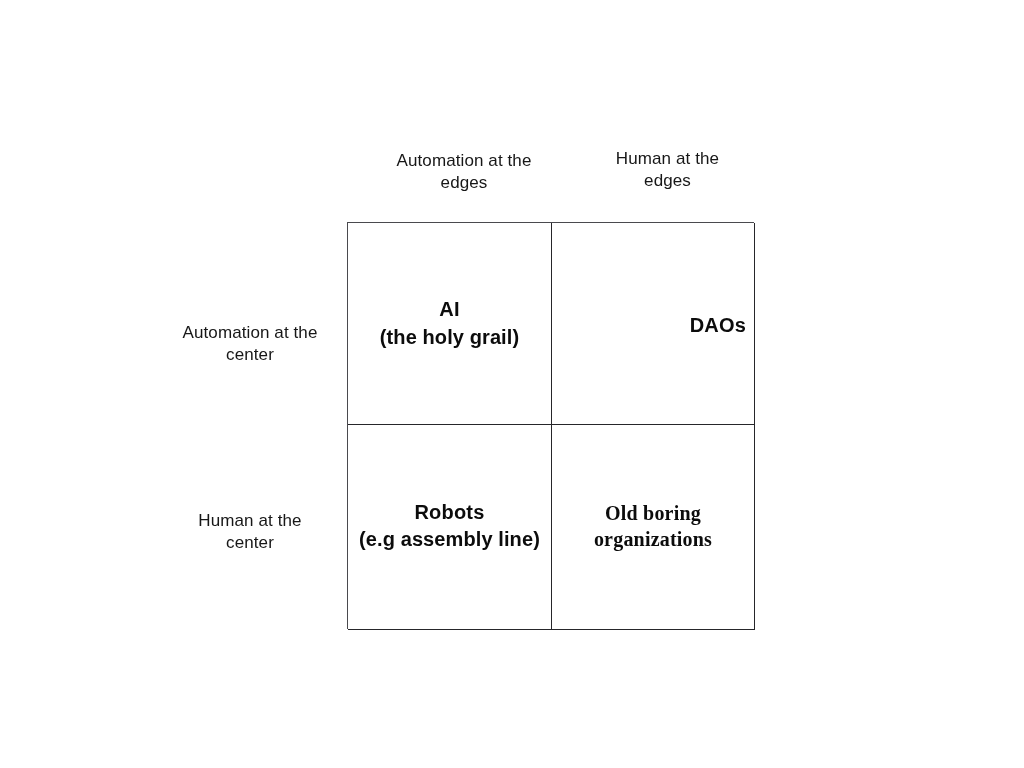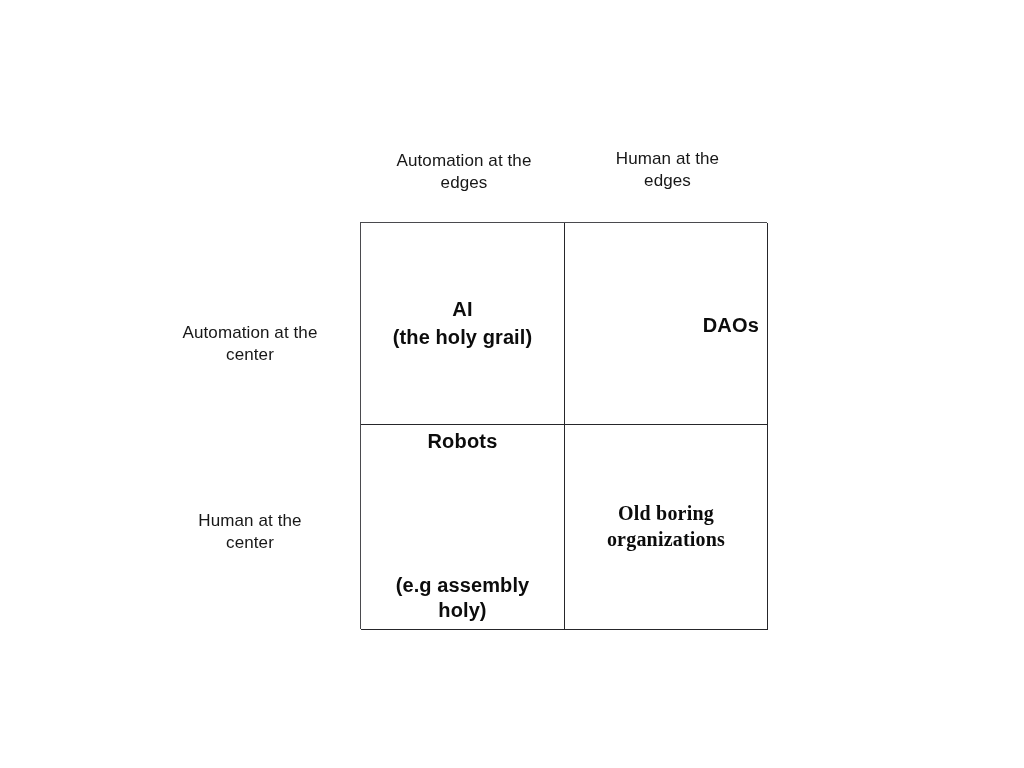--- a/index.html
+++ b/index.html
@@ -61,21 +61,21 @@
   }
   .row-label-bottom {
     left: 150px;
     width: 200px;
     top: 510px;
   }
 
   
   .matrix {
     position: absolute;
-    left: 360px;
+    left: 347px;
     top: 222px;
     width: 407px;
     height: 407px;
     display: grid;
     grid-template-columns: 204px 203px;
     grid-template-rows: 202px 205px;
     border-top: 1.5px solid #4a4a4e;
     border-left: 1.5px solid #4a4a4e;
     box-sizing: border-box;
   }
@@ -111,21 +111,21 @@
   }
 
   .cell-title.two-line {
     max-width: 180px;
     font-family: Liberation Serif, serif;
   }
 
   
   .cell-ai        { padding-bottom: 4px; }
   .cell-daos      { padding-bottom: 0px; align-items: flex-end; }
-  .cell-robots    { padding-bottom: 6px; justify-content: space-between; }
+  .cell-robots    { padding-bottom: 6px; }
   .cell-old       { padding-bottom: 4px; }
 </style>
 </head>
 <body>
 
 <div class="canvas">
 
   <div class="col-header col-header-left">
     <div>Automation at the</div>
     <div>edges</div>
@@ -152,21 +152,21 @@
       <div class="cell-title">AI</div>
       <div class="cell-subtitle">(the holy grail)</div>
     </div>
 
     <div class="cell cell-daos">
       <div class="cell-title">DAOs</div>
     </div>
 
     <div class="cell cell-robots">
       <div class="cell-title">Robots</div>
-      <div class="cell-subtitle">(e.g assembly holy)</div>
+      <div class="cell-subtitle">(e.g assembly line)</div>
     </div>
 
     <div class="cell cell-old">
       <div class="cell-title two-line">Old boring</div>
       <div class="cell-title two-line">organizations</div>
     </div>
 
   </div>
 
 </div>

